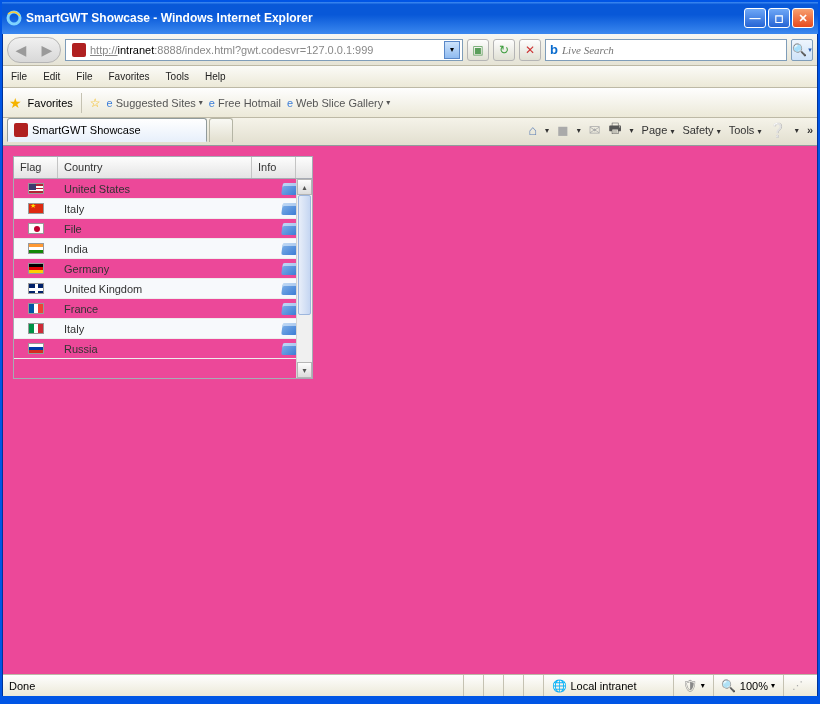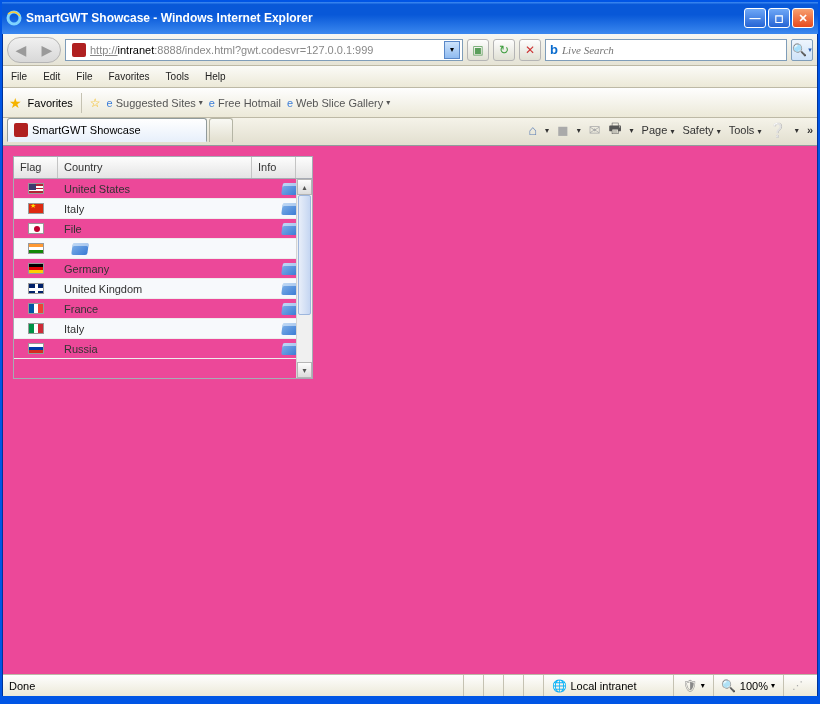--- a/index.html
+++ b/index.html
@@ -235,20 +235,21 @@
                 </div>
                 <div class="gc-country">File</div>
                 <div class="gc-info">
                   <span class="book"></span>
                 </div>
               </div>
               <div class="gr">
                 <div class="gc-flag">
                   <span class="flag flag-in"></span>
                 </div>
+                <div class="gc-country">India</div>
                 <div class="gc-info">
                   <span class="book"></span>
                 </div>
               </div>
               <div class="gr">
                 <div class="gc-flag">
                   <span class="flag flag-de"></span>
                 </div>
                 <div class="gc-country">Germany</div>
                 <div class="gc-info">

